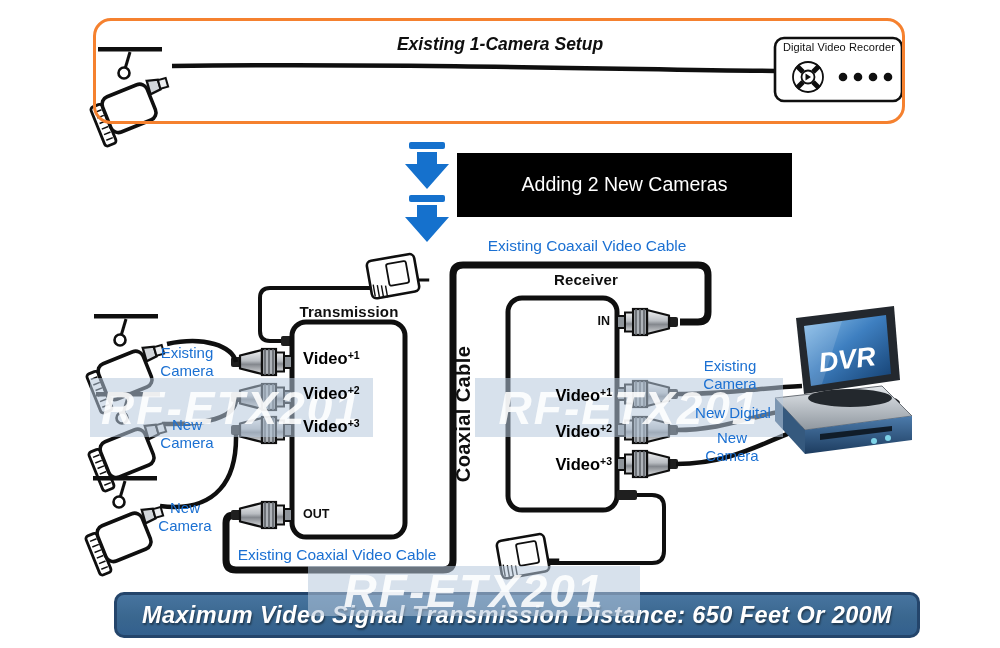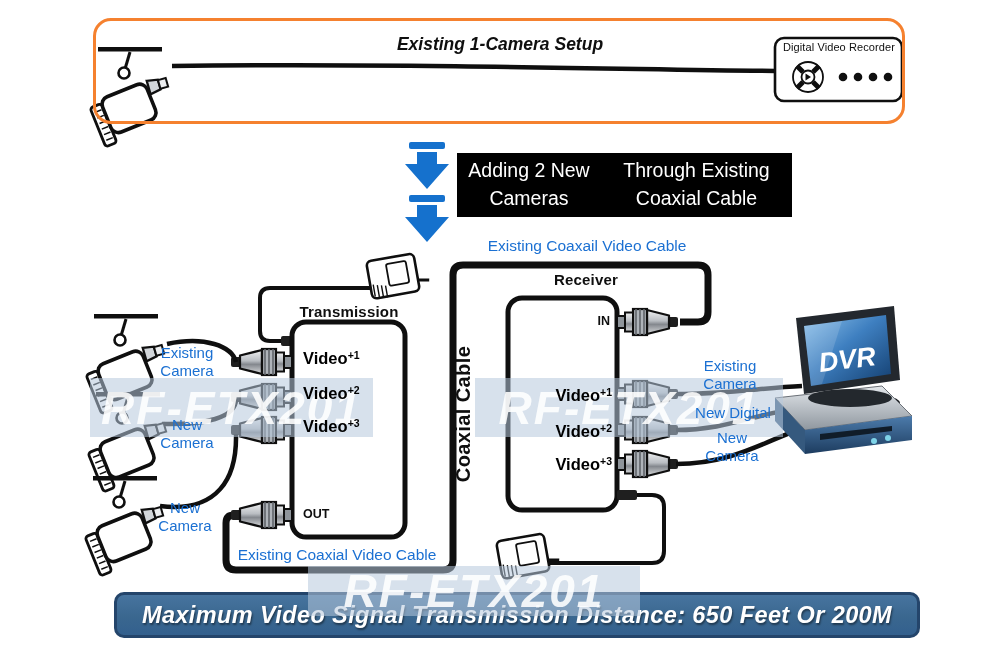--- a/index.html
+++ b/index.html
@@ -199,21 +199,20 @@
   <div class="wm" style="left:90px;top:378px;width:283px;height:59px;">RF-ETX201</div>
   <div class="wm" style="left:475px;top:378px;width:308px;height:59px;">RF-ETX201</div>
   <div class="wm" style="left:308px;top:566px;width:332px;height:50px;">RF-ETX201</div>
 
   <div class="orange-panel"></div>
   <div class="lbl top-title">Existing 1-Camera Setup</div>
   <div class="lbl dvr-box-label">Digital Video Recorder</div>
 
   <div class="callout">
     <div>Adding 2 New Cameras</div>
-    <div>Through Existing Coaxial Cable</div>
   </div>
 
   <div class="cable-note blue" style="left:228px;top:546px;width:218px;">Existing Coaxial Video Cable</div>
   <div class="cable-note blue" style="left:478px;top:237px;width:218px;">Existing Coaxail Video Cable</div>
   <div class="coax-vert">Coaxial Cable</div>
 
   <div class="box-title" style="left:293px;top:303px;width:112px;text-align:center;">Transmission</div>
   <div class="port" style="left:303px;top:349px;">
     <span>Video</span><span class="sup">+1</span>
   </div>

